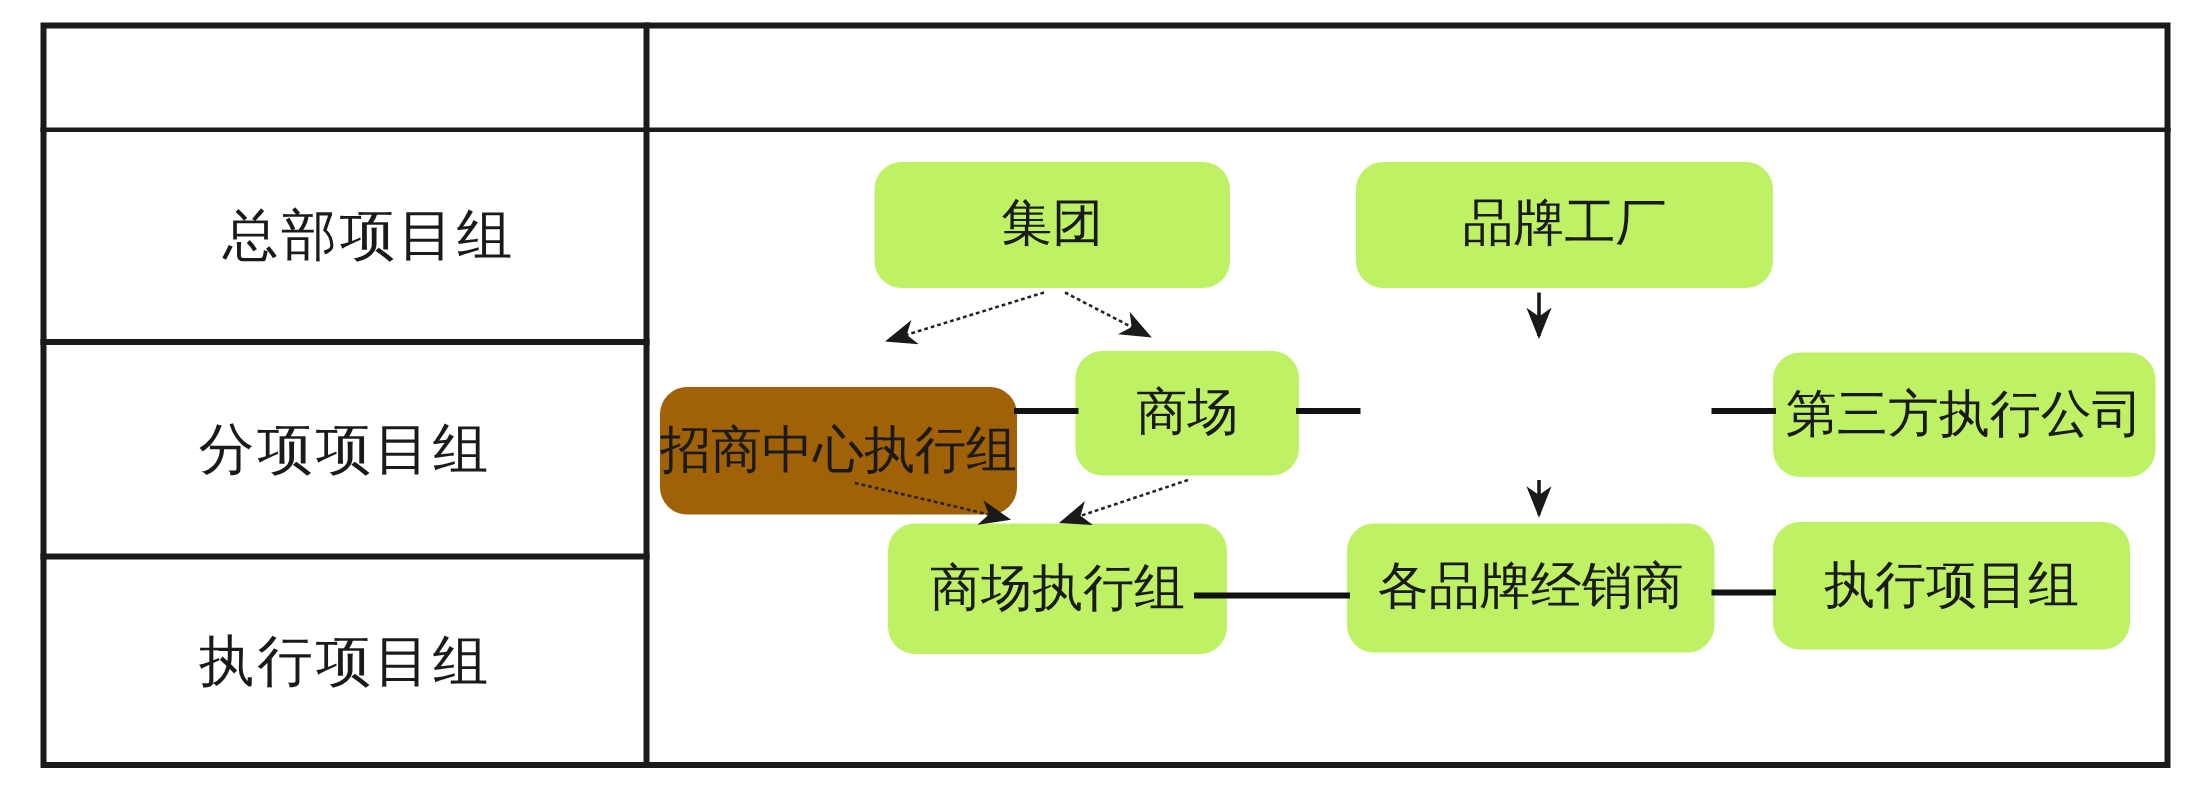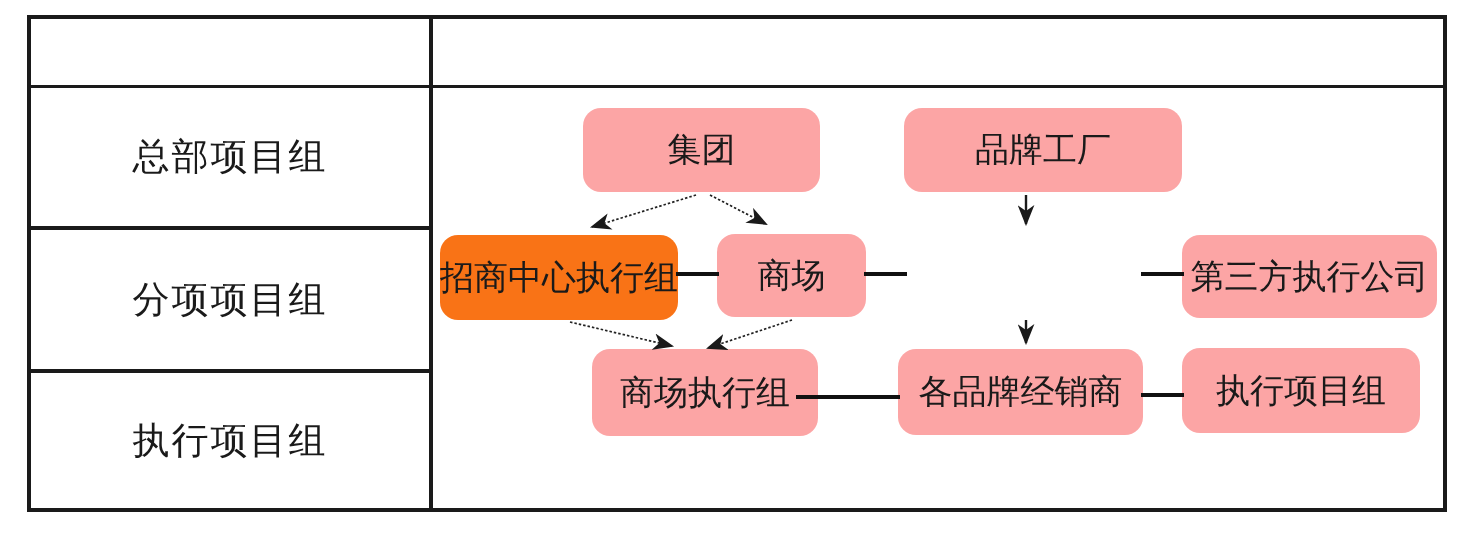--- a/index.html
+++ b/index.html
@@ -15,28 +15,28 @@
   .hline-row1{left:27px;top:226px;width:406px;height:4px;background:#1a1a1a;}
   .hline-row2{left:27px;top:369px;width:406px;height:4px;background:#1a1a1a;}
   
   .hdr{display:flex;align-items:center;justify-content:center;
        font-family:"Liberation Sans",sans-serif;font-weight:700;font-size:34px;letter-spacing:2px;}
   .hdr-left{left:31px;top:19px;width:398px;height:66px;}
   .hdr-right{left:433px;top:19px;width:1010px;height:66px;}
   
   .rowlab{left:31px;width:398px;display:flex;align-items:center;justify-content:center;
           font-size:37px;letter-spacing:2px;}
-  .rowlab1{top:88px;height:138px;}
+  .rowlab1{top:88px;height:138px;margin-left:16px;}
   .rowlab2{top:230px;height:139px;}
   .rowlab3{top:373px;height:135px;}
   
   .node{display:flex;align-items:center;justify-content:center;border-radius:18px;
         font-size:34px;white-space:nowrap;line-height:1;}
-  .node.light{background:#fca5a5;}
-  .node.dark{background:#f97316;}
+  .node.light{background:#bef264;}
+  .node.dark{background:#a16207;margin-top:23px;}
   .connectors{left:0;top:0;width:1473px;height:535px;pointer-events:none;}
 </style>
 </head>
 <body>
 
 <div class="stage">
 
   <div class="abs tbl-border"></div>
   <div class="abs vline"></div>
   <div class="abs hline-header"></div>

